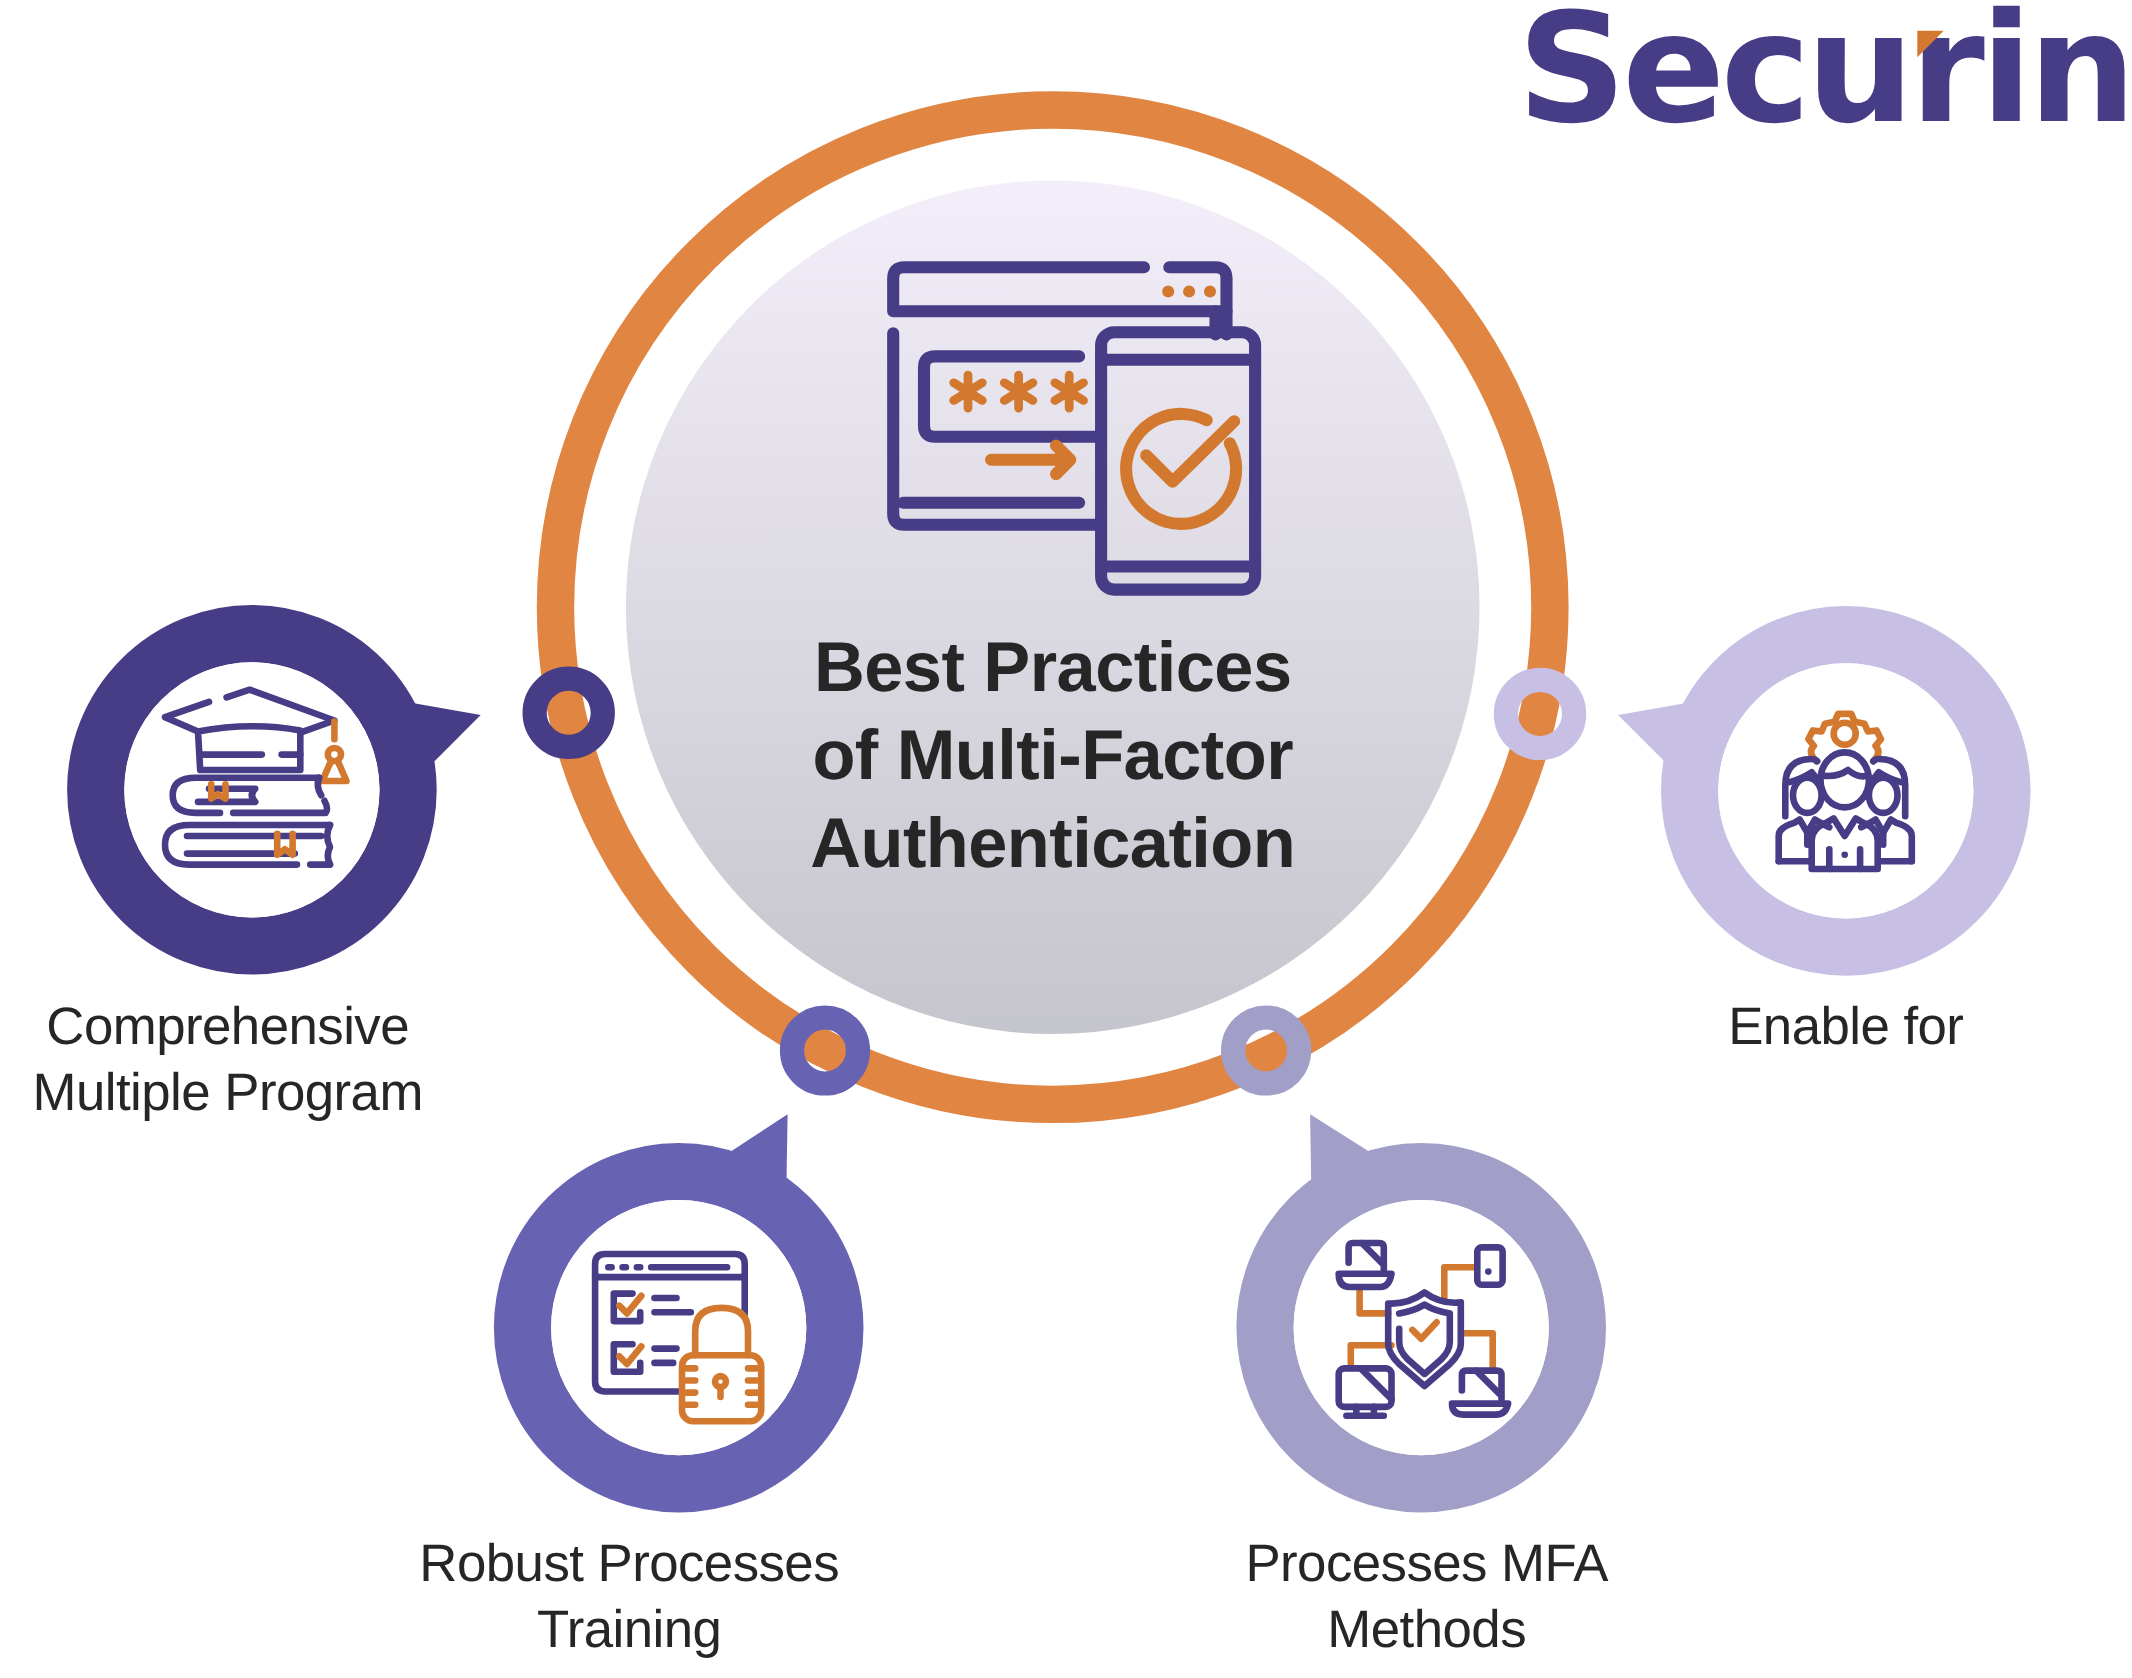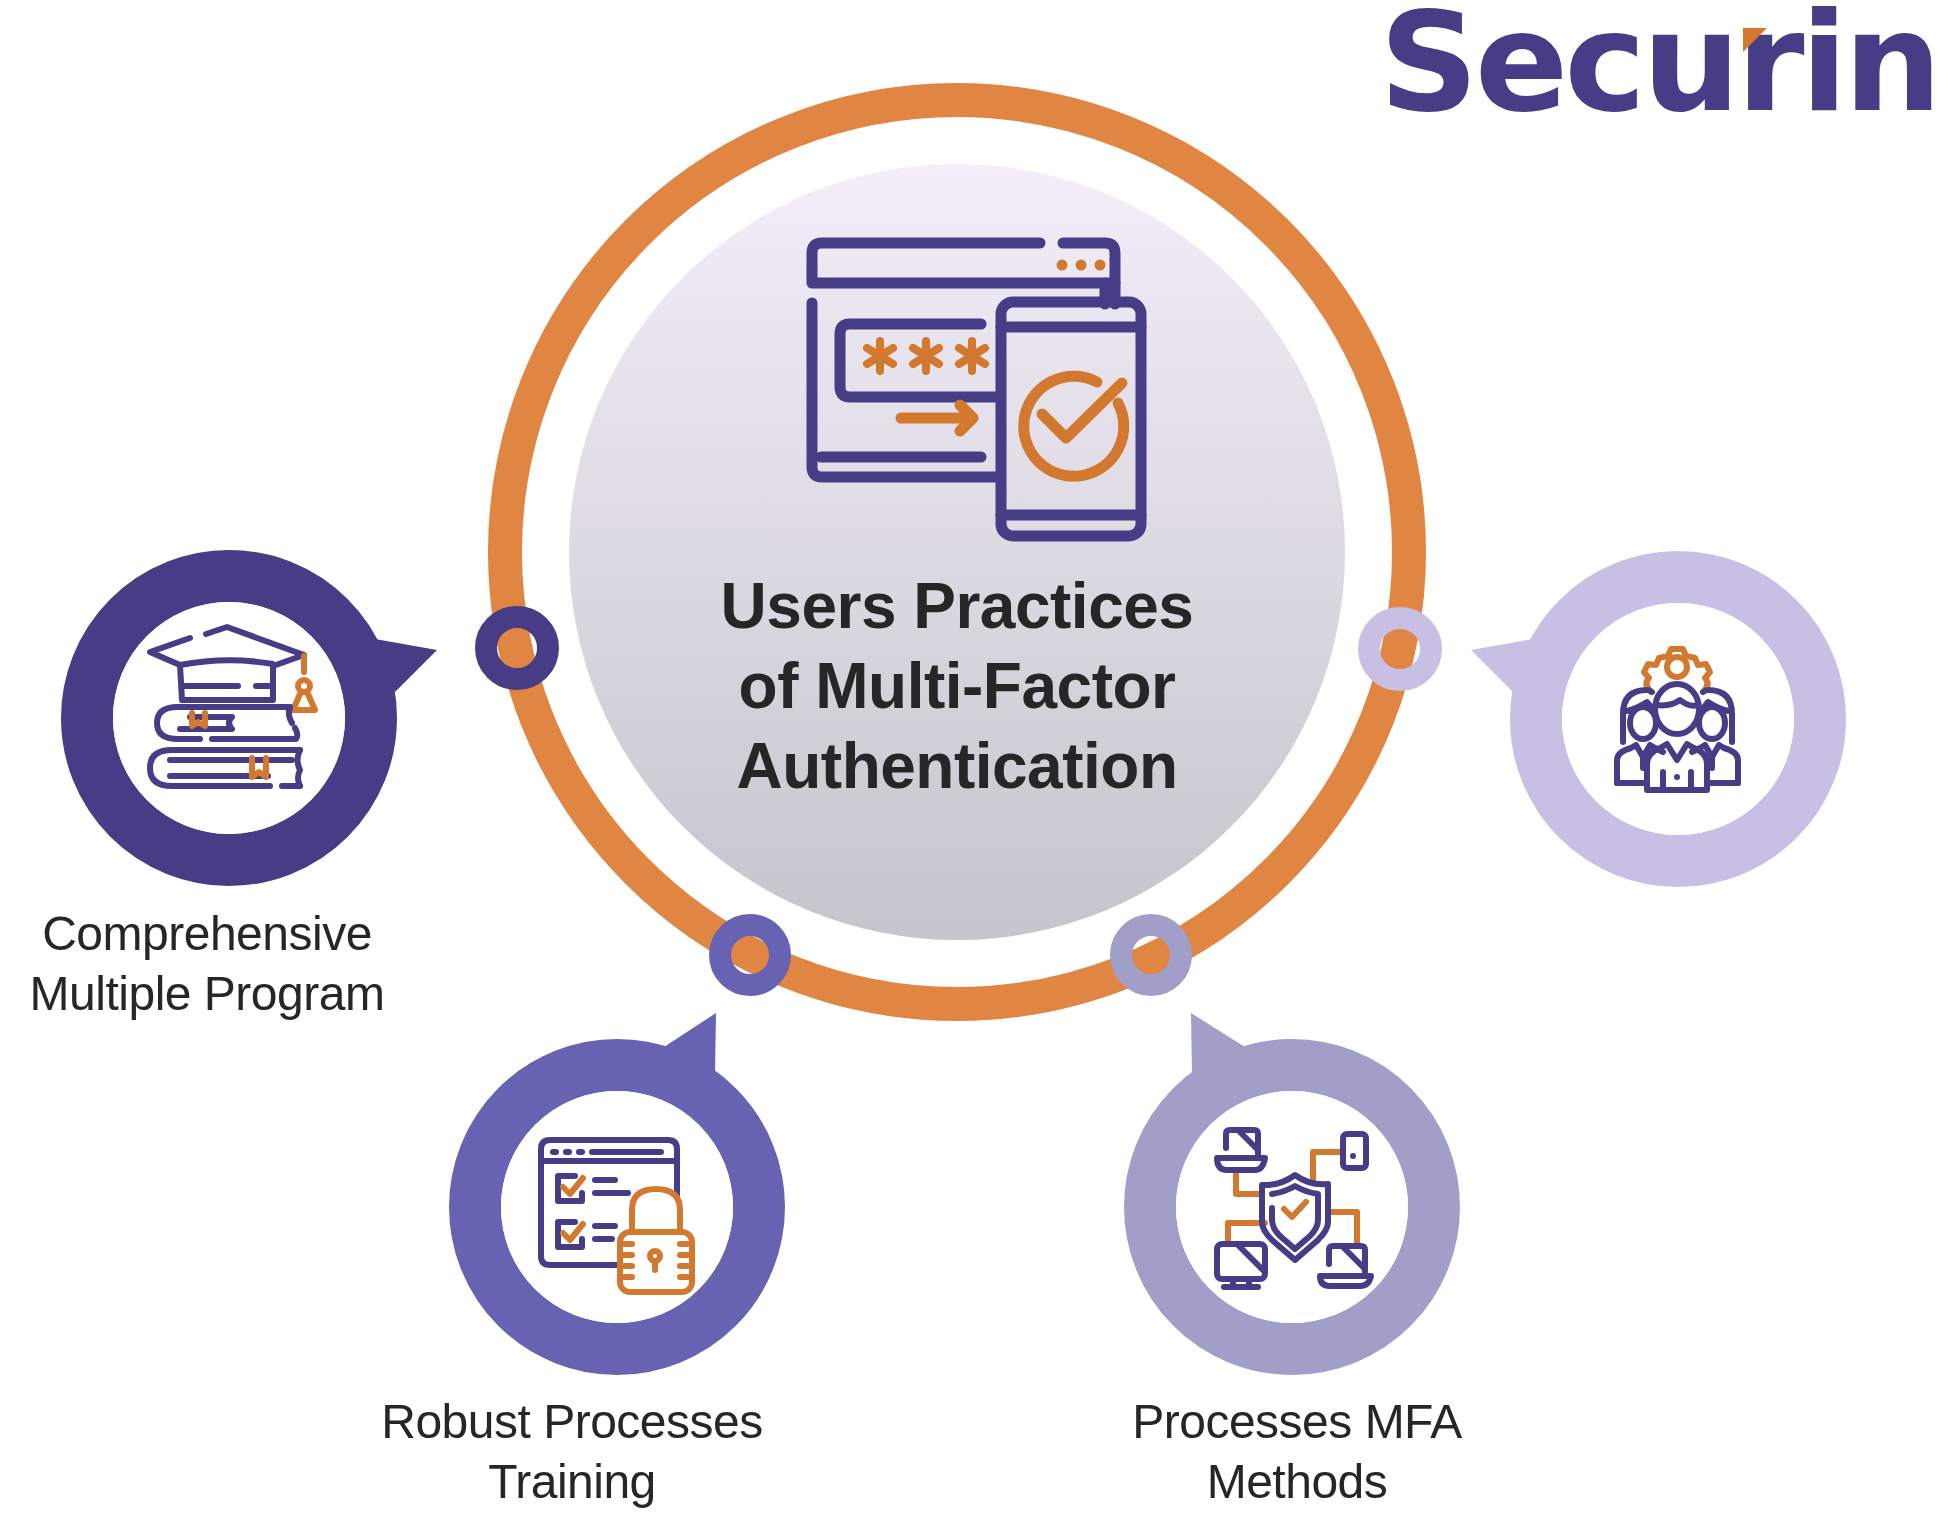--- a/index.html
+++ b/index.html
@@ -203,36 +203,37 @@
       <path d="M 1712 757 L 1712 768 M 1738 783 L 1710 783" stroke="#463D86"></path>
     </g>
   </svg>
 
   <div class="logo">
     <span>Securin</span>
   </div>
   <div class="logo-accent"></div>
 
   <div class="title">
-    <div>Users Practices</div>
+    <div>Best Practices</div>
     <div>of Multi-Factor</div>
     <div>Authentication</div>
   </div>
 
   <div class="label" style="left: 2px; top: 904px; width: 410px;">
     <div>Comprehensive</div>
     <div>Multiple Program</div>
   </div>
 
   <div class="label" style="left: 362px; top: 1392px; width: 420px;">
     <div>Robust Processes</div>
     <div>Training</div>
   </div>
 
   <div class="label" style="left: 1097px; top: 1392px; width: 400px;">
     <div>Processes MFA</div>
     <div>Methods</div>
   </div>
 
   <div class="label" style="left: 1518px; top: 904px; width: 320px;">
+    <div>Enable for</div>
   </div>
 
 </div>
 
 </body></html>

